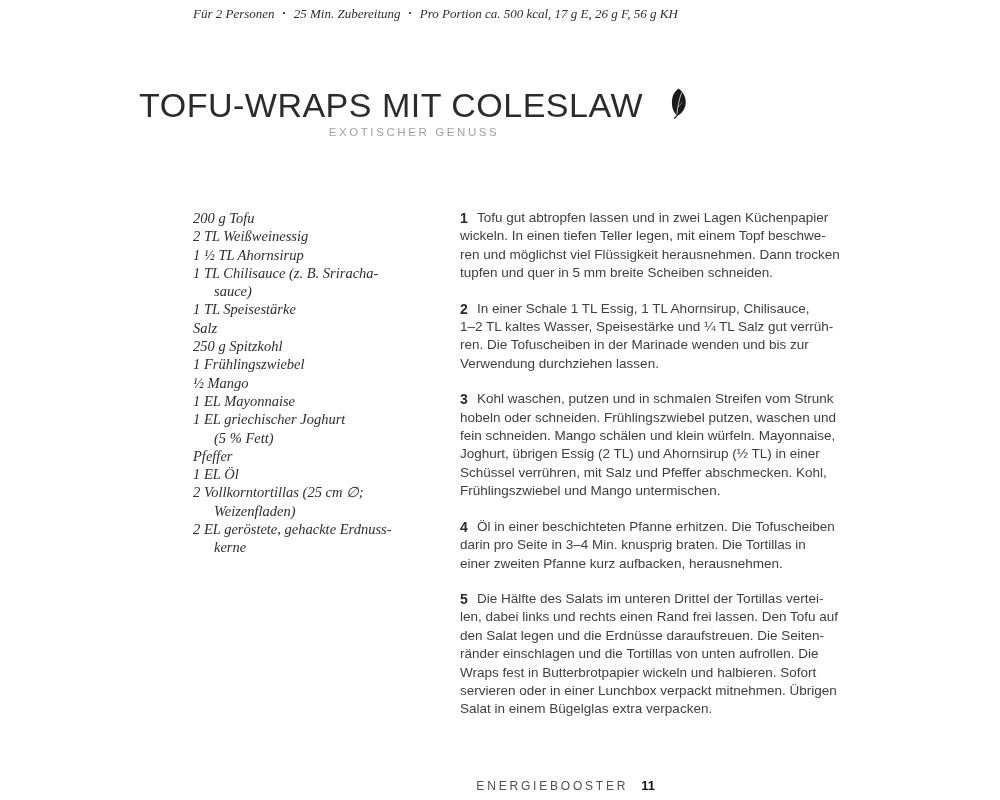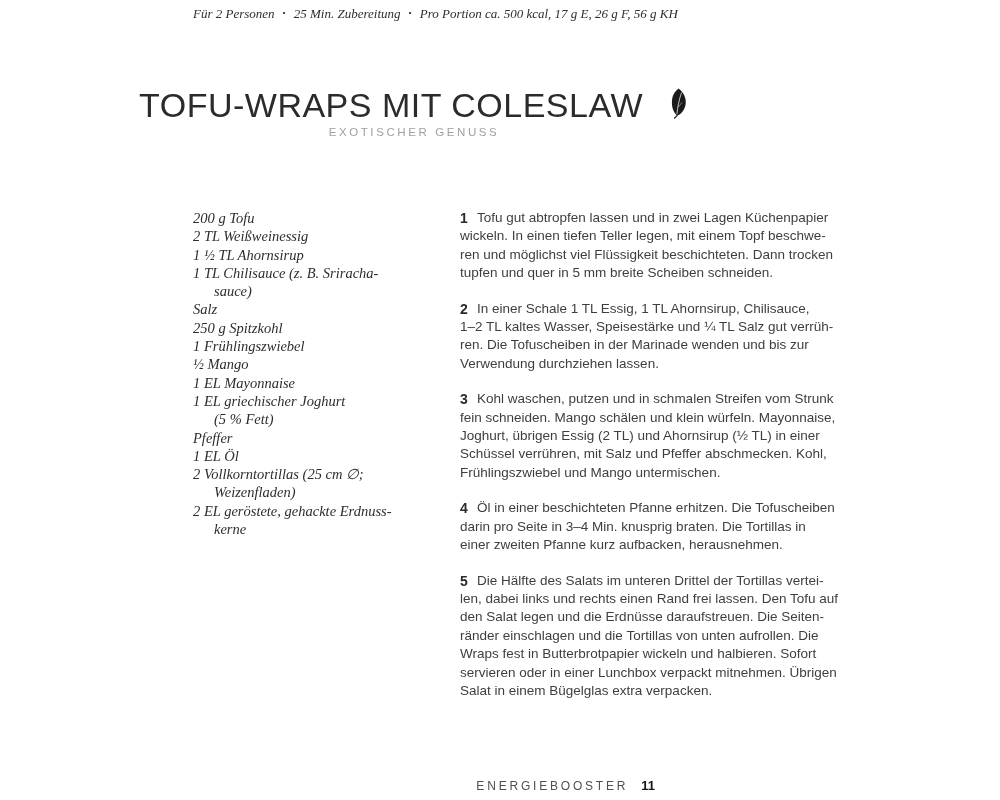--- a/index.html
+++ b/index.html
@@ -130,52 +130,54 @@
 
   <div class="subtitle">EXOTISCHER GENUSS</div>
 
   <div class="columns">
     <ul class="ingredients" id="ingredients">
         <li>200 g Tofu</li>
         <li>2 TL Weißweinessig</li>
         <li>1 ½ TL Ahornsirup</li>
         <li>1 TL Chilisauce (z. B. Sriracha-</li>
         <li class="indent">sauce)</li>
+        <li>1 TL Speisestärke</li>
         <li>Salz</li>
         <li>250 g Spitzkohl</li>
         <li>1 Frühlingszwiebel</li>
         <li>½ Mango</li>
         <li>1 EL Mayonnaise</li>
         <li>1 EL griechischer Joghurt</li>
         <li class="indent">(5 % Fett)</li>
         <li>Pfeffer</li>
         <li>1 EL Öl</li>
         <li>2 Vollkorntortillas (25 cm ∅;</li>
         <li class="indent">Weizenfladen)</li>
         <li>2 EL geröstete, gehackte Erdnuss-</li>
         <li class="indent">kerne</li>
       </ul>
     <div class="steps" id="steps">
         <div class="step">
           <span class="num">1</span>
           <div class="line first">Tofu gut abtropfen lassen und in zwei Lagen Küchenpapier</div>
           <div class="line">wickeln. In einen tiefen Teller legen, mit einem Topf beschwe-</div>
-          <div class="line">ren und möglichst viel Flüssigkeit beschichteten. Dann trocken</div>
+          <div class="line">ren und möglichst viel Flüssigkeit herausnehmen. Dann trocken</div>
           <div class="line">tupfen und quer in 5 mm breite Scheiben schneiden.</div>
         </div>
         <div class="step">
           <span class="num">2</span>
           <div class="line first">In einer Schale 1 TL Essig, 1 TL Ahornsirup, Chilisauce,</div>
           <div class="line">1–2 TL kaltes Wasser, Speisestärke und ¼ TL Salz gut verrüh-</div>
           <div class="line">ren. Die Tofuscheiben in der Marinade wenden und bis zur</div>
           <div class="line">Verwendung durchziehen lassen.</div>
         </div>
         <div class="step">
           <span class="num">3</span>
           <div class="line first">Kohl waschen, putzen und in schmalen Streifen vom Strunk</div>
+          <div class="line">hobeln oder schneiden. Frühlingszwiebel putzen, waschen und</div>
           <div class="line">fein schneiden. Mango schälen und klein würfeln. Mayonnaise,</div>
           <div class="line">Joghurt, übrigen Essig (2 TL) und Ahornsirup (½ TL) in einer</div>
           <div class="line">Schüssel verrühren, mit Salz und Pfeffer abschmecken. Kohl,</div>
           <div class="line">Frühlingszwiebel und Mango untermischen.</div>
         </div>
         <div class="step">
           <span class="num">4</span>
           <div class="line first">Öl in einer beschichteten Pfanne erhitzen. Die Tofuscheiben</div>
           <div class="line">darin pro Seite in 3–4 Min. knusprig braten. Die Tortillas in</div>
           <div class="line">einer zweiten Pfanne kurz aufbacken, herausnehmen.</div>

